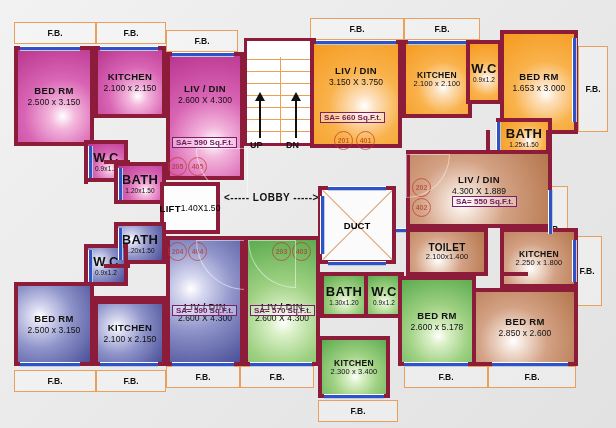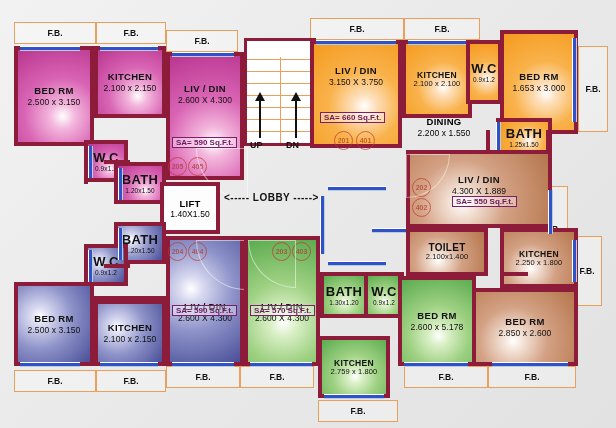--- a/index.html
+++ b/index.html
@@ -42,21 +42,21 @@
   
   .f-magenta{background:radial-gradient(circle at 62% 72%,#ffffff 0%,#f3b6dc 16%,#d964b4 48%,#b8358f 100%);}
   .f-orange {background:radial-gradient(circle at 60% 62%,#ffffff 0%,#fde0bd 14%,#f9b24b 45%,#f59a1e 100%);}
   .f-blue   {background:radial-gradient(circle at 30% 40%,#ffffff 0%,#d8d9f0 14%,#8e93c9 48%,#4a4f99 100%);}
   .f-green  {background:radial-gradient(circle at 52% 68%,#ffffff 0%,#dbf0c8 14%,#9fd183 45%,#5aab4e 100%);}
   .f-brown  {background:radial-gradient(circle at 38% 70%,#ffffff 0%,#f0dcd0 14%,#d2a храм 40%,#b5764c 100%);}
   .f-brown  {background:radial-gradient(circle at 38% 70%,#ffffff 0%,#f2e0d4 14%,#d3a184 44%,#b5764c 100%);}
 
   
   .lift{position:absolute;box-sizing:border-box;border:4px solid #8c1c3a;background:#fdfdfd;
-        display:flex;flex-direction:column;align-items:center;justify-content:center;}
+        display:flex;flex-direction:row;align-items:center;justify-content:center;}
   .lobby{position:absolute;font-size:10px;font-weight:bold;color:#111;letter-spacing:.5px;white-space:nowrap;}
   .duct{position:absolute;box-sizing:border-box;border:4px solid #8c1c3a;background:#fbfbfb;
         display:flex;align-items:center;justify-content:center;}
   .duct .dl{position:absolute;left:50%;top:-20%;width:1px;height:140%;background:#e0a070;transform-origin:50% 50%;}
   .duct span{position:relative;font-size:9.5px;font-weight:bold;z-index:2;}
 
   
   .stair{position:absolute;box-sizing:border-box;border:3px solid #8c1c3a;background:#fff;}
   .tread{position:absolute;left:0;right:0;height:1px;background:#e8a05a;}
   .strmid{position:absolute;top:0;bottom:0;width:1px;background:#e8a05a;}
@@ -181,24 +181,20 @@
   </div>
   <div class="room f-orange tiny" style="left:466px;top:40px;width:36px;height:64px;">
     <div class="rname">W.C</div>
     <div class="rdim">0.9x1.2</div>
   </div>
   <div class="room f-orange" style="left:500px;top:30px;width:78px;height:104px;">
     <div class="rname">BED RM</div>
     <div class="rdim">1.653 x 3.000</div>
   </div>
 
-  <div style="position:absolute;left:398px;top:110px;width:92px;height:34px;display:flex;flex-direction:column;align-items:center;justify-content:center;text-align:center;line-height:1.18;">
-    <div class="rname">DINING</div>
-    <div class="rdim">2.200 x 1.550</div>
-  </div>
   <div class="room f-orange tiny" style="left:496px;top:118px;width:56px;height:38px;">
     <div class="rname">BATH</div>
     <div class="rdim">1.25x1.50</div>
   </div>
   <div class="sa" style="left:320px;top:112px;">SA= 660 Sq.F.t.</div>
   <div class="unum" style="left:334px;top:131px;">201</div>
   <div class="unum" style="left:356px;top:131px;">401</div>
   <div class="win h" style="left:316px;top:40px;width:80px;"></div>
   <div class="win h" style="left:408px;top:40px;width:58px;"></div>
   <div class="win v" style="left:572px;top:38px;height:84px;"></div>
@@ -228,20 +224,25 @@
   <div class="room f-brown" style="left:472px;top:288px;width:106px;height:78px;">
     <div class="rname">BED RM</div>
     <div class="rdim">2.850 x 2.600</div>
   </div>
   <div class="win v" style="left:548px;top:190px;height:44px;"></div>
   <div class="win v" style="left:572px;top:240px;height:42px;"></div>
   <div class="win h" style="left:492px;top:362px;width:76px;"></div>
   <div class="win h" style="left:372px;top:228px;width:34px;"></div>
   <div class="pier" style="left:500px;top:272px;width:28px;height:4px;"></div>
 
+  <div class="duct" style="left:318px;top:186px;width:78px;height:78px;">
+    <div class="dl" style="transform:rotate(45deg);"></div>
+    <div class="dl" style="transform:rotate(-45deg);"></div>
+    <span>DUCT</span>
+  </div>
   <div class="win v" style="left:320px;top:196px;height:58px;"></div>
   <div class="win h" style="left:328px;top:186px;width:58px;"></div>
   <div class="win h" style="left:328px;top:261px;width:58px;"></div>
 
   <div class="lift" style="left:160px;top:182px;width:60px;height:52px;">
     <div class="rname">LIFT</div>
     <div class="rdim">1.40X1.50</div>
   </div>
   <div class="lobby" style="left:224px;top:192px;">&lt;----- LOBBY -----&gt;</div>
 
@@ -294,19 +295,19 @@
   <div class="room f-green tiny" style="left:364px;top:272px;width:40px;height:46px;">
     <div class="rname">W.C</div>
     <div class="rdim">0.9x1.2</div>
   </div>
   <div class="room f-green" style="left:398px;top:276px;width:78px;height:90px;">
     <div class="rname">BED RM</div>
     <div class="rdim">2.600 x 5.178</div>
   </div>
   <div class="room f-green sm" style="left:318px;top:336px;width:72px;height:62px;">
     <div class="rname">KITCHEN</div>
-    <div class="rdim">2.759 x 1.800</div>
+    <div class="rdim">2.300 x 3.400</div>
   </div>
   <div class="win h" style="left:250px;top:362px;width:62px;"></div>
   <div class="win h" style="left:404px;top:362px;width:64px;"></div>
   <div class="win h" style="left:324px;top:394px;width:60px;"></div>
 
 </div>
 
 </body></html>

